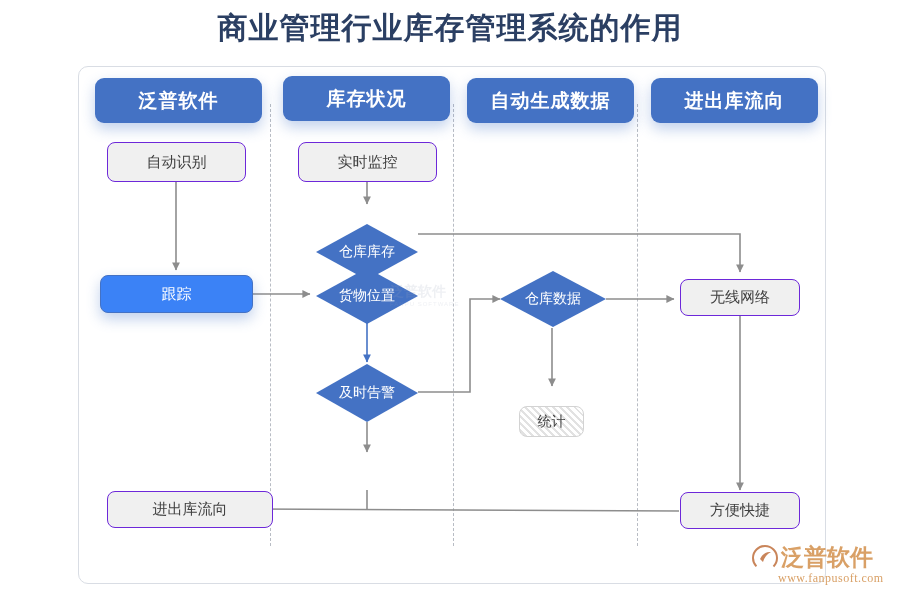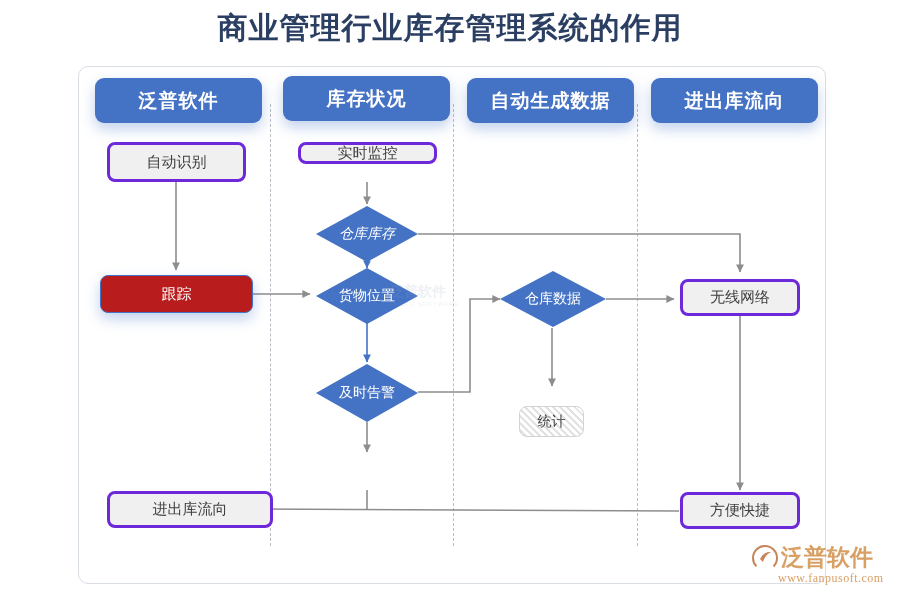--- a/index.html
+++ b/index.html
@@ -71,26 +71,26 @@
     display: flex;
     align-items: center;
     justify-content: center;
     font-size: 15px;
     border-radius: 8px;
     font-family: "DejaVu Sans", "Liberation Sans", sans-serif;
     white-space: nowrap;
   }
   .node.grey {
     background: #f0f0f0;
-    border: 3px solid #6d28d9;
+    border: 1px solid #6d28d9;
     color: #404040;
     text-align: right;
   }
   .node.blue {
-    background: #b91c1c;
+    background: #3b82f6;
     border: 1px solid #4472c4;
     color: #ffffff;
     box-shadow: 0 6px 14px rgba(68,114,196,0.33);
   }
   .node.hatch {
     background:
       repeating-linear-gradient(45deg,
         #ffffff 0px, #ffffff 3px,
         #e2e2e2 3px, #e2e2e2 5px);
     border: 1px solid #d3d3d3;
@@ -229,23 +229,23 @@
 
   <div class="hdr" style="left:95px;  top:78px;  width:167px;">泛普软件</div>
   <div class="hdr" style="left:283px; top:76px;  width:167px;">库存状况</div>
   <div class="hdr" style="left:467px; top:78px;  width:167px;">自动生成数据</div>
   <div class="hdr" style="left:651px; top:78px;  width:167px;">进出库流向</div>
 
   <div class="node grey" style="left:107px; top:142px; width:139px; height:40px;">自动识别</div>
 
   <div class="node blue" style="left:100px; top:275px; width:153px; height:38px;">跟踪</div>
 
-  <div class="node grey" style="left:298px; top:142px; width:139px; height:22px;">实时监控</div>
-
-  <div class="diamond" style="left:316px; top:206px; width:102px; height:56px;font-style:italic;">
+  <div class="node grey" style="left:298px; top:142px; width:139px; height:40px;">实时监控</div>
+
+  <div class="diamond" style="left:316px; top:224px; width:102px; height:56px;">
     <span class="shape"></span>
     <span class="lbl">仓库库存</span>
   </div>
 
   <div class="diamond" style="left:316px; top:268px; width:102px; height:56px;">
     <span class="shape"></span>
     <span class="lbl">货物位置</span>
   </div>
 
   <div class="diamond" style="left:316px; top:364px; width:102px; height:58px;">

